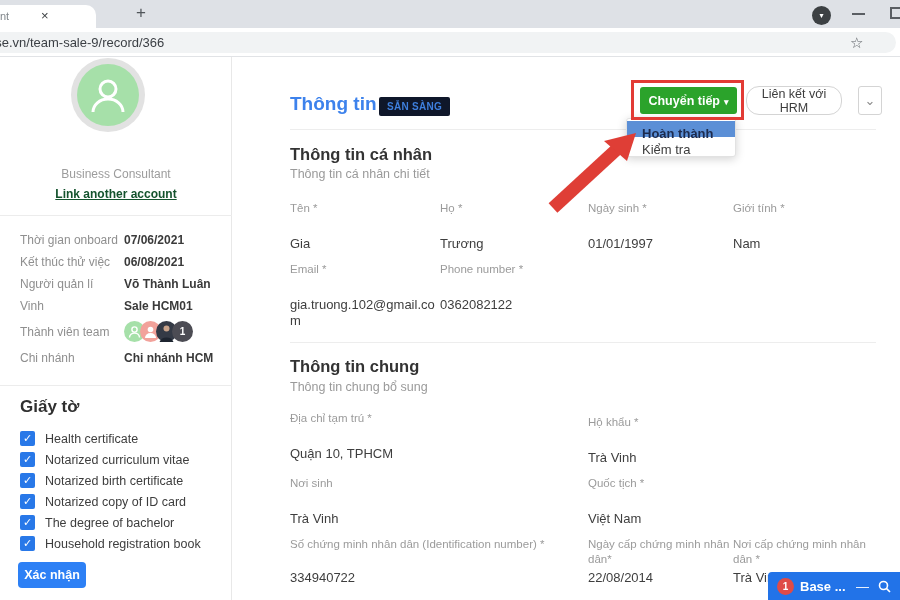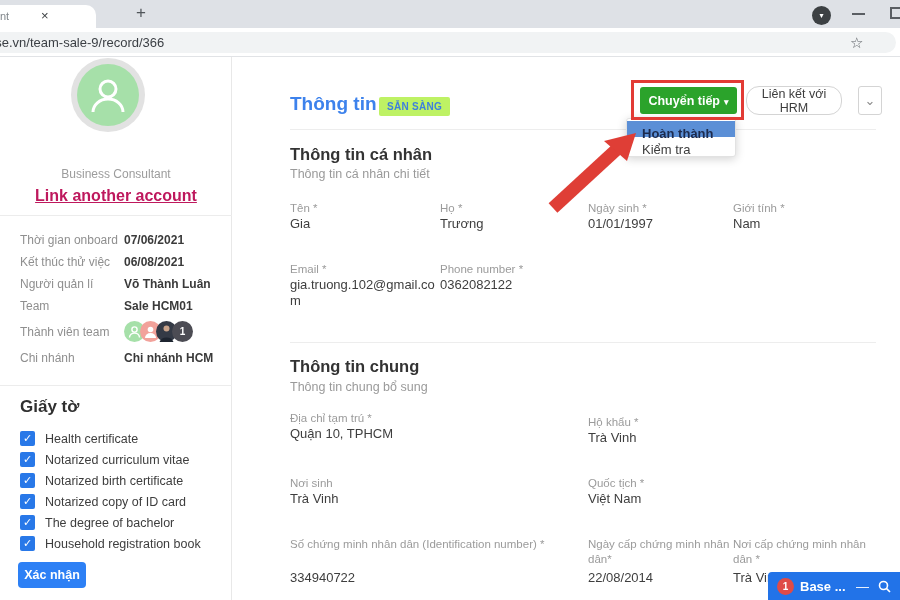--- a/index.html
+++ b/index.html
@@ -23,21 +23,21 @@
   .star { position:absolute; left:866px; top:2px; font-size:15px; color:#5f6368; }
 
   
   .app { position:absolute; left:0; top:57px; width:900px; height:543px; background:#fff; }
   .sidebar { position:absolute; left:0; top:0; width:232px; height:543px; border-right:1px solid #e8e8e8; background:#fff; }
   .avatar-ring { position:absolute; left:71px; top:1px; width:74px; height:74px; border-radius:50%; background:#e2e2e2; display:flex; align-items:center; justify-content:center; }
   .avatar-green { width:62px; height:62px; border-radius:50%; background:#a6e0a9; display:flex; align-items:center; justify-content:center; }
   .center-line { position:absolute; left:0; width:232px; text-align:center; }
   .prof-name { top:86px; font-size:18px; font-weight:500; color:#3a3a3a; }
   .prof-role { top:110px; font-size:12px; color:#9c9c9c; }
-  .prof-link { top:130px; font-size:16px; color:#be185d; font-weight:700; text-decoration:underline; cursor:pointer; }
+  .prof-link { top:130px; font-size:12px; color:#14532d; font-weight:700; text-decoration:underline; cursor:pointer; }
   .sb-div { position:absolute; left:0; width:232px; height:1px; background:#ececec; }
   .sb-details { position:absolute; left:20px; top:176px; width:200px; }
   .sb-row { display:flex; align-items:flex-start; margin-bottom:7px; min-height:15px; }
   .sb-label { width:104px; flex:none; font-size:12px; color:#8f8f8f; line-height:15px; }
   .sb-value { font-size:12px; color:#3a3a3a; font-weight:700; line-height:15px; }
   .team-avatars { display:flex; }
   .tav { width:21px; height:21px; border-radius:50%; display:flex; align-items:center; justify-content:center; flex:none; }
   .tav + .tav { margin-left:-5px; }
   .tav-green { background:#a6e0a9; }
   .tav-salmon { background:#f2a29b; }
@@ -46,32 +46,32 @@
   .docs-title { position:absolute; left:20px; top:340px; font-size:17px; font-weight:700; color:#303030; }
   .docs-list { position:absolute; left:20px; top:371px; }
   .doc-item { display:flex; align-items:center; height:21px; cursor:pointer; }
   .cb { width:15px; height:15px; border-radius:2px; background:#2878e8; color:#fff; font-size:11px; line-height:15px; text-align:center; margin-right:10px; flex:none; }
   .doc-label { font-size:12.5px; color:#3d3d3d; }
   .confirm-btn { position:absolute; left:18px; top:505px; width:68px; height:26px; background:#2d80f5; color:#fff; border:none; border-radius:4px; font-size:12.5px; font-weight:700; cursor:pointer; }
 
   
   .main { position:absolute; left:233px; top:0; width:667px; height:543px; }
   .page-title { position:absolute; left:57px; top:36px; font-size:19px; font-weight:700; color:#3d82ec; }
-  .status-badge { position:absolute; left:146px; top:40px; background:#bef264; color:#3e7fdd; font-size:10px; font-weight:700; padding:4px 8px; border-radius:2px; letter-spacing:.3px; }
+  .status-badge { position:absolute; left:146px; top:40px; background:#0f172a; color:#3e7fdd; font-size:10px; font-weight:700; padding:4px 8px; border-radius:2px; letter-spacing:.3px; }
   .btn-green { position:absolute; left:407px; top:30px; width:97px; height:27px; background:#2ba32b; color:#fff; border:none; border-radius:3px; font-size:12.5px; font-weight:700; cursor:pointer; }
   .btn-green .caret { font-size:9px; margin-left:4px; }
   .btn-hrm { position:absolute; left:513px; top:29px; width:96px; height:29px; background:#fff; border:1px solid #d4d4d4; border-radius:13px; font-size:12.5px; color:#3c3c3c; cursor:pointer; }
   .btn-chev { position:absolute; left:625px; top:29px; width:24px; height:29px; background:#fff; border:1px solid #d4d4d4; border-radius:3px; color:#8a8a8a; font-size:13px; cursor:pointer; }
   .hdr-div { position:absolute; left:57px; top:72px; width:586px; height:1px; background:#ededed; }
   .mid-div { position:absolute; left:57px; top:285px; width:586px; height:1px; background:#ededed; }
   .section-h { position:absolute; font-size:16.5px; font-weight:700; color:#333; }
   .section-sub { position:absolute; font-size:12.5px; color:#9a9a9a; }
   .fld { position:absolute; }
   .fld .lbl { font-size:11.5px; color:#9b9b9b; line-height:15px; }
-  .fld .val { font-size:13px; color:#3e3e3e; margin-top:0; line-height:16px; }
+  .fld .val { font-size:13px; color:#3e3e3e; margin-top:20px; line-height:16px; }
   .fld.wrap-email .val { width:154px; word-break:break-all; }
   .fld.deep { height:55px; }
   .fld.deep .lbl { width:152px; }
   .fld.deep.wide .lbl { width:330px; }
   .fld.deep .val { position:absolute; left:0; top:33px; margin-top:0; white-space:nowrap; }
 
   
   .dropdown { position:absolute; left:393px; top:61px; width:110px; background:#fff; border:1px solid #e2e2e2; border-radius:3px; box-shadow:0 2px 10px rgba(0,0,0,.18); padding:2px 0 3px; z-index:20; }
   .dd-item { height:16px; line-height:26px; padding-left:15px; font-size:13px; color:#3c3c3c; cursor:pointer; }
   .dd-item.hl { background:#5b8fd6; color:#1d2b4d; font-weight:700; }
@@ -127,21 +127,21 @@
       </div>
       <div class="sb-row">
         <span class="sb-label">Kết thúc thử việc</span>
         <span class="sb-value">06/08/2021</span>
       </div>
       <div class="sb-row">
         <span class="sb-label">Người quản lí</span>
         <span class="sb-value">Võ Thành Luân</span>
       </div>
       <div class="sb-row">
-        <span class="sb-label">Team</span>
+        <span class="sb-label">Vinh</span>
         <span class="sb-value">Sale HCM01</span>
       </div>
       <div class="sb-row" style="margin-bottom:9px;">
         <span class="sb-label" style="padding-top:4px;">Thành viên team</span>
         <span class="team-avatars">
           <span class="tav tav-green">
             <svg width="13" height="13" viewBox="0 0 13 13">
                 <circle cx="6.5" cy="4.5" r="2.6" fill="none" stroke="#fff" stroke-width="1.4"></circle>
                 <path d="M1.5 12.5 a5 4.5 0 0 1 10 0" fill="none" stroke="#fff" stroke-width="1.4"></path>
               </svg>

